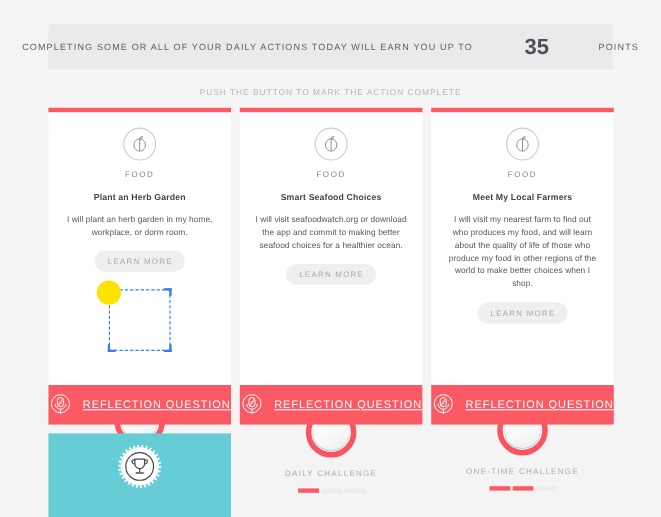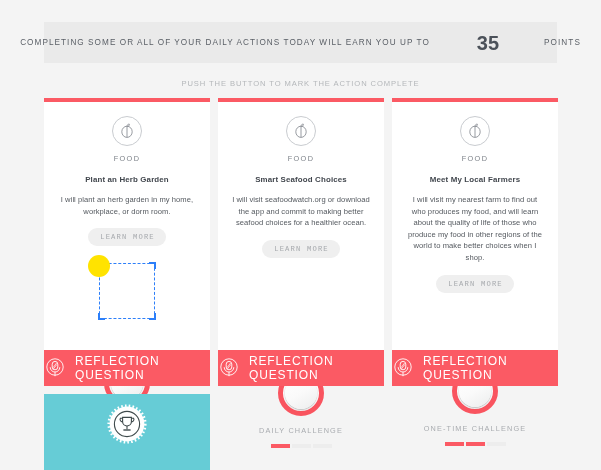--- a/index.html
+++ b/index.html
@@ -69,21 +69,21 @@
     font-size: 7.6px; line-height: 11.6px; color: #54595f;
     text-align: center; letter-spacing: 0.05px;
     padding: 0 4px;
   }
   .learn-more {
     margin-top: 11px;
     background: #efefef; color: #a6a9ad;
     border: none; border-radius: 10px;
     font-size: 7.2px; letter-spacing: 1.15px;
     padding: 5px 11px 5px 12px;
-    font-family: Liberation Mono, monospace;
+    font-family: Liberation Sans, sans-serif;
     cursor: pointer;
   }
 
   
   .ring-zone {
     position: absolute; left: 0; width: 166px;
     display: flex; flex-direction: column; align-items: center;
   }
   .c1 .ring-zone { top: 262px; }
   .c2 .ring-zone { top: 272px; }
@@ -119,21 +119,21 @@
   
   .reflect {
     position: absolute; left: 0; width: 166px; height: 36px;
     background: #fb5a64;
     display: flex; align-items: center; justify-content: center;
     cursor: pointer;
   }
   .c1 .reflect, .c2 .reflect, .c3 .reflect { top: 252px; }
   .reflect-icon { width: 22px; height: 22px; margin-right: 9px; }
   .reflect-label {
-    font-size: 12px; letter-spacing: 0.85px; color: #ffffff;
+    font-size: 10px; letter-spacing: 0.85px; color: #ffffff; text-decoration: underline;
   }
 
   
   .track {
     position: absolute; left: 44px; top: 394px;
     width: 166px; height: 76px;
     background: #66ccd6;
     display: flex; flex-direction: column; align-items: center;
     overflow: hidden;
     gap: 44px;

